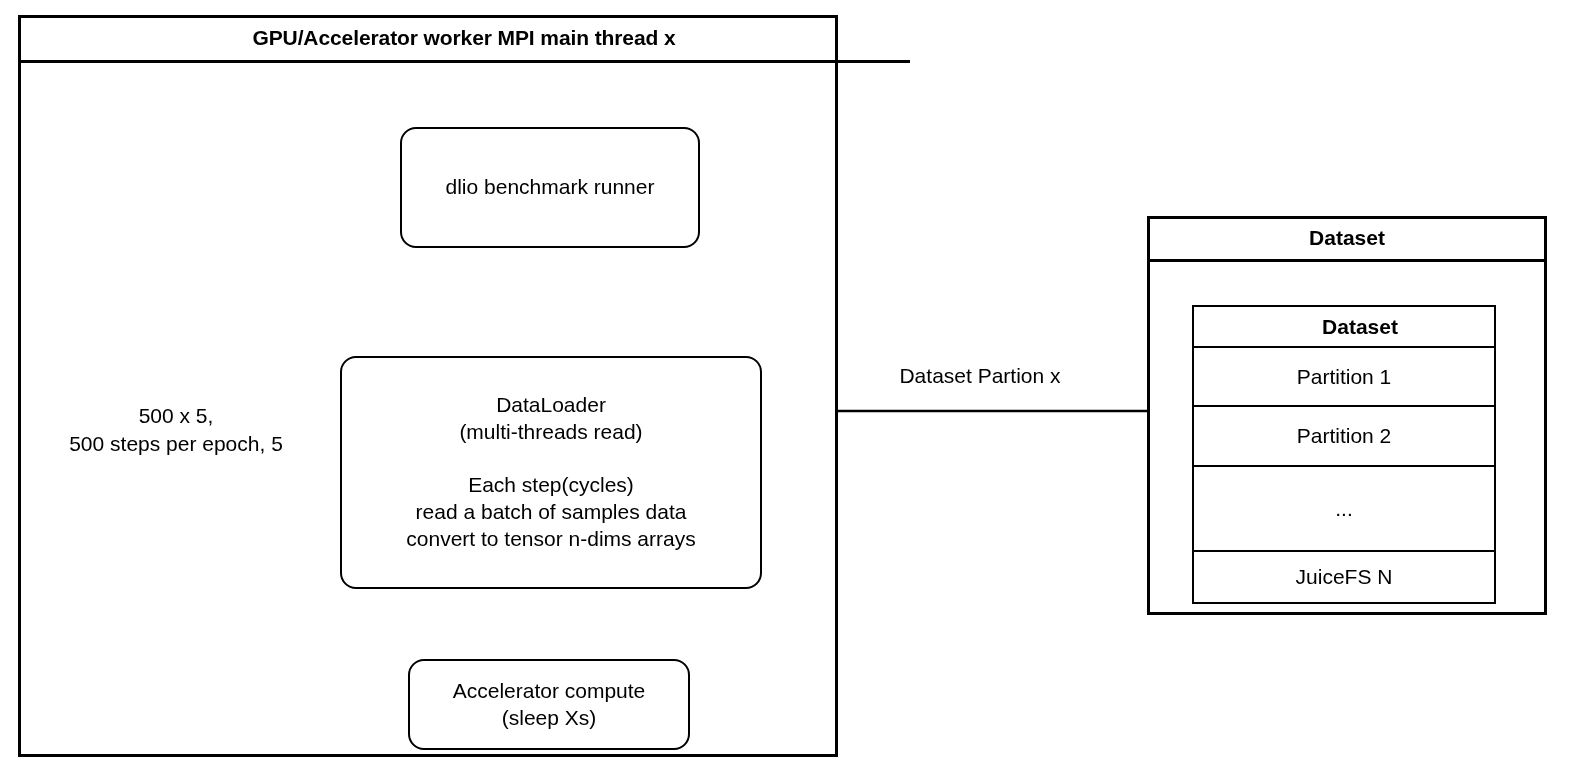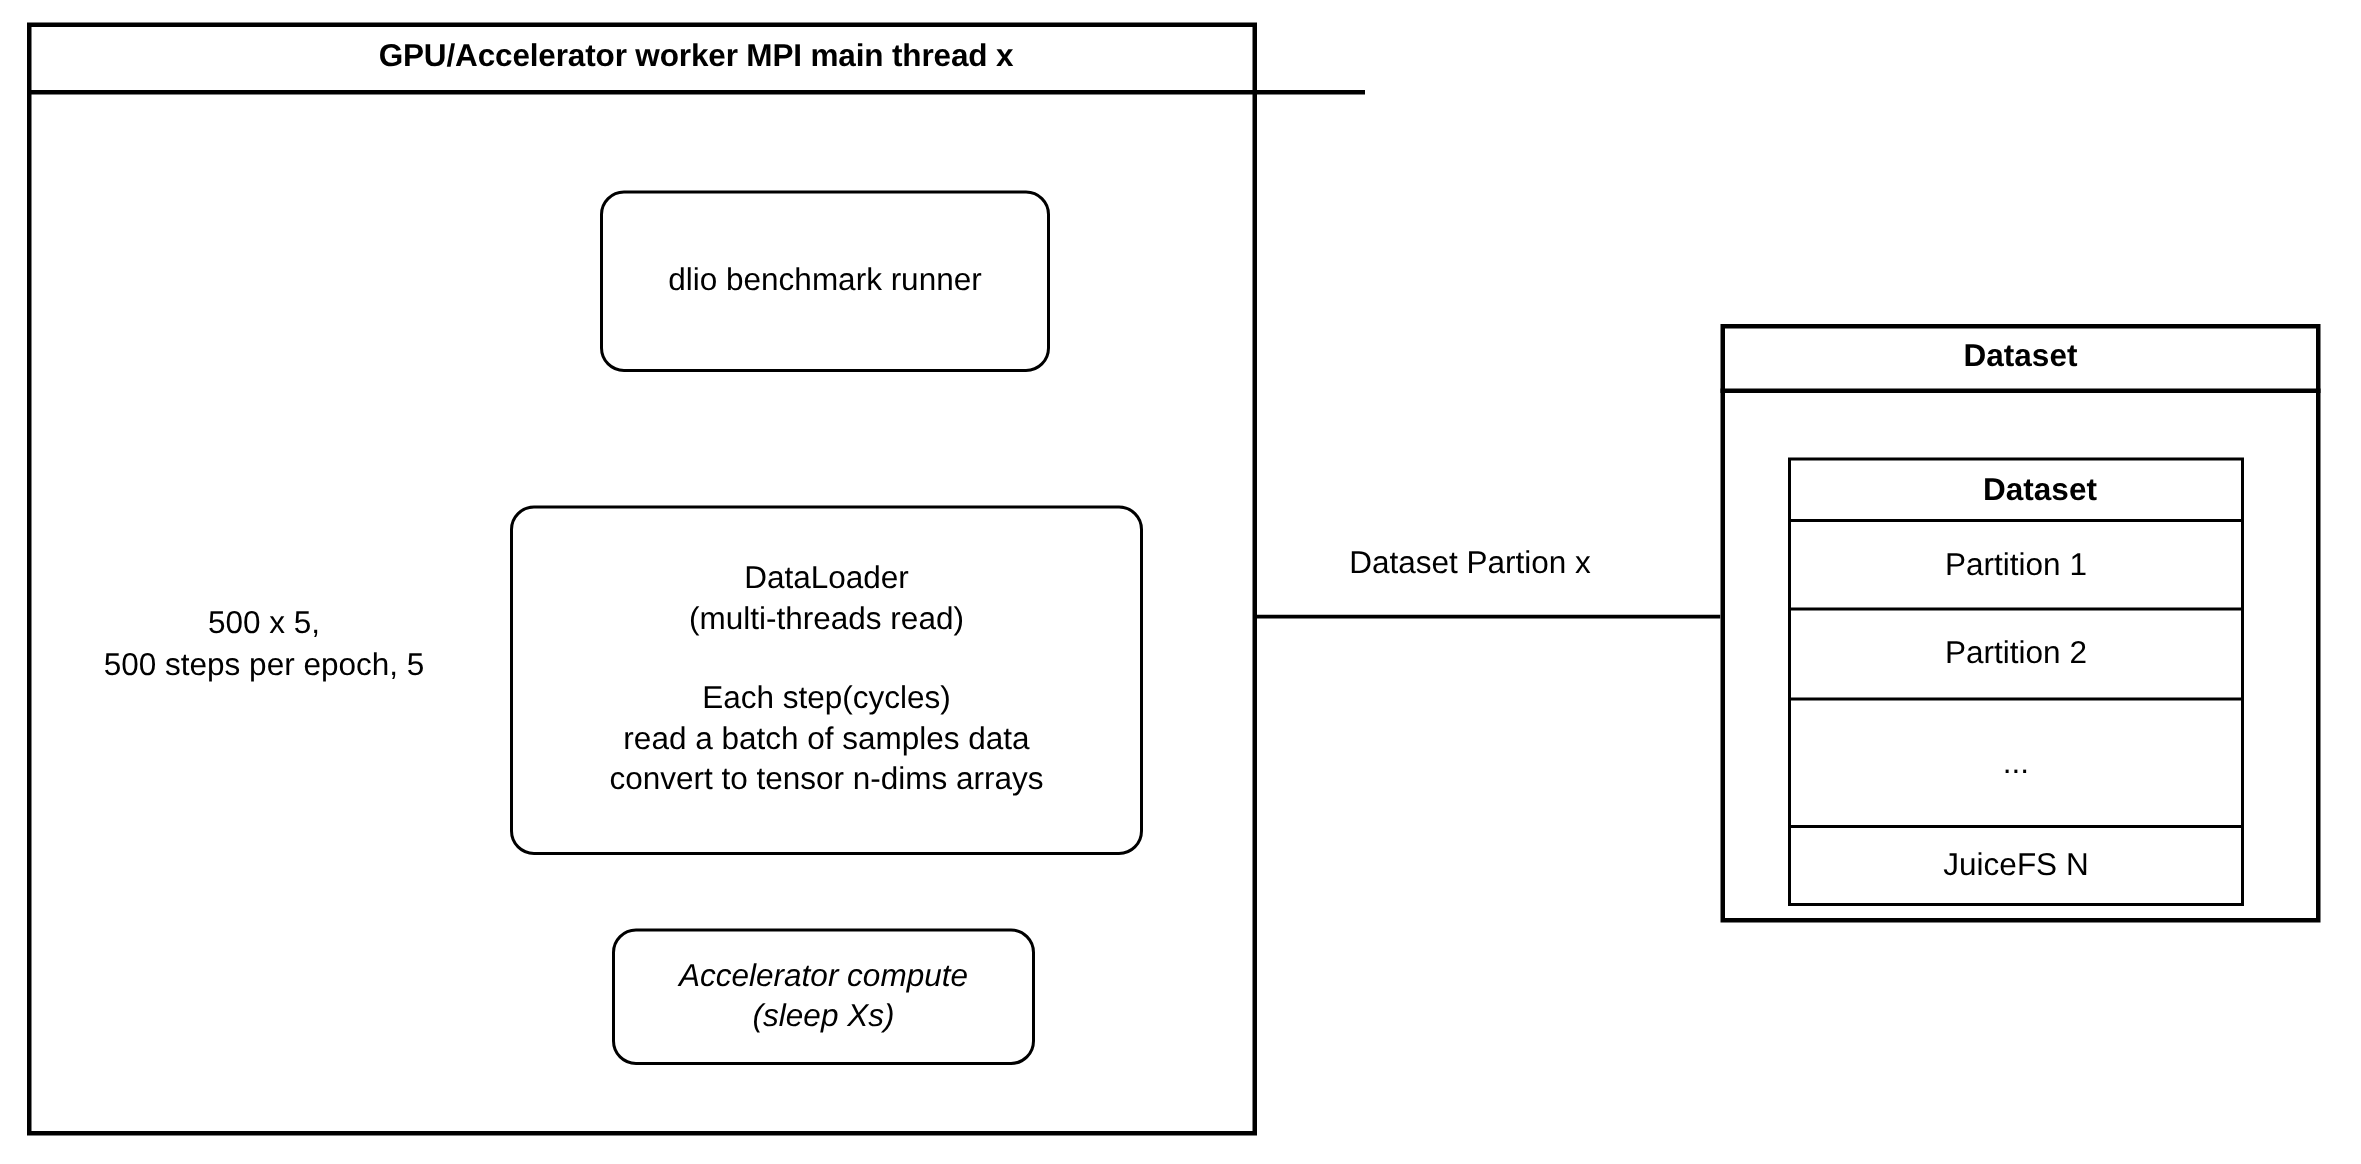--- a/index.html
+++ b/index.html
@@ -50,28 +50,28 @@
     text-align: center;
     font-size: 21px;
     line-height: 1.28;
     margin-top: 39px;
   }
   .proc-dlio {
     left: 400px; top: 88px;
     width: 300px; height: 121px;
   }
   .proc-loader {
-    left: 340px; top: 298px;
+    left: 340px; top: 317px;
     width: 422px; height: 233px;
     flex-direction: column;
     padding: 0 6px;
   }
   .proc-accel {
-    left: 408px; top: 580px;
-    width: 282px; height: 91px; font-style: italic;
+    left: 408px; top: 620px;
+    width: 282px; height: 91px;
   }
   .loader-gap { height: 26px; }
 
   
   .cycles-note {
     left: 26px; top: 402px;
     width: 300px;
     text-align: center;
     font-size: 21px;
     line-height: 1.33;

